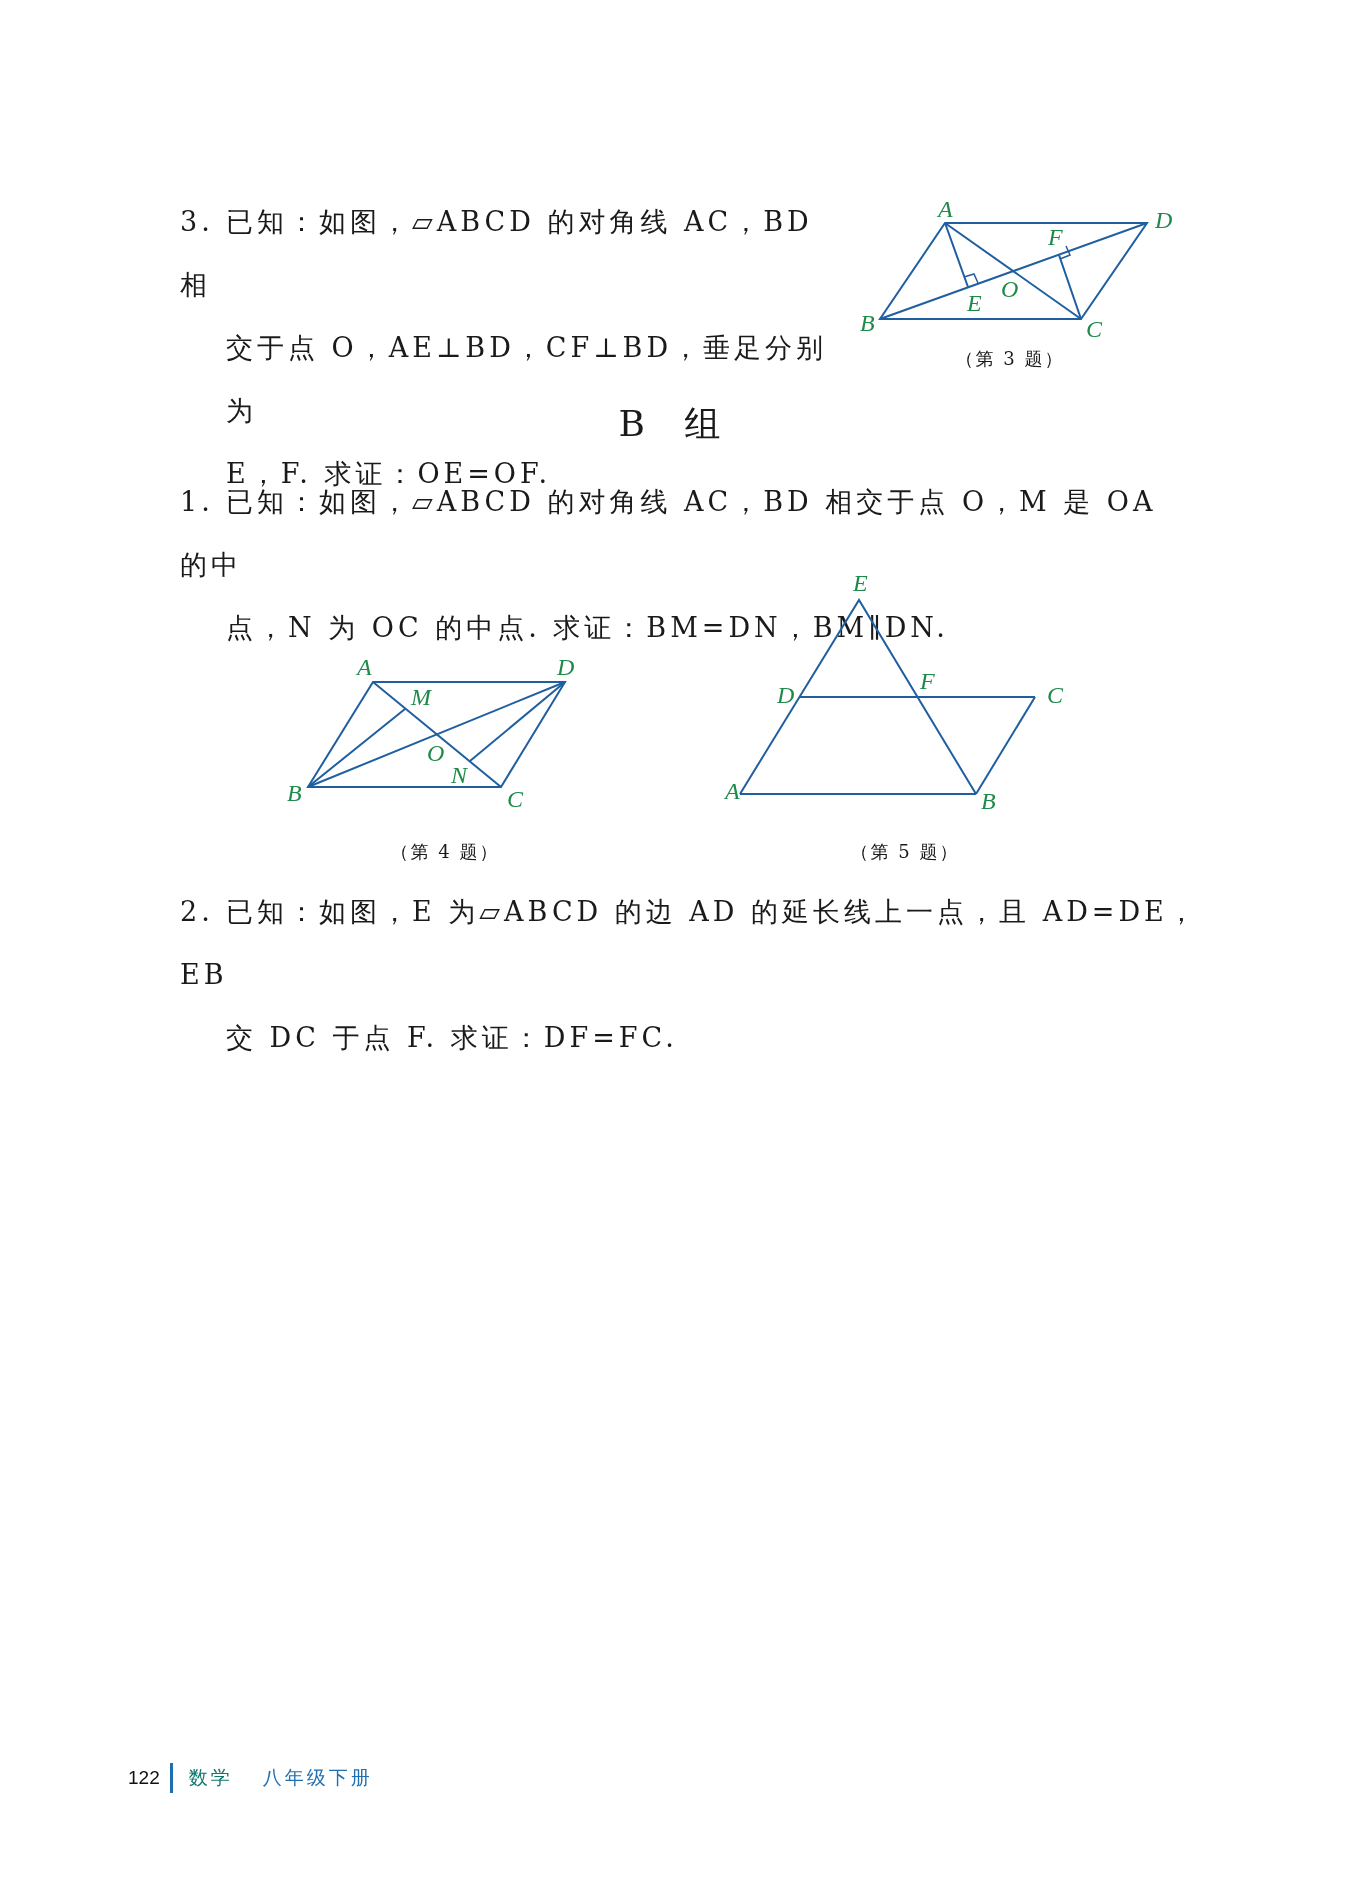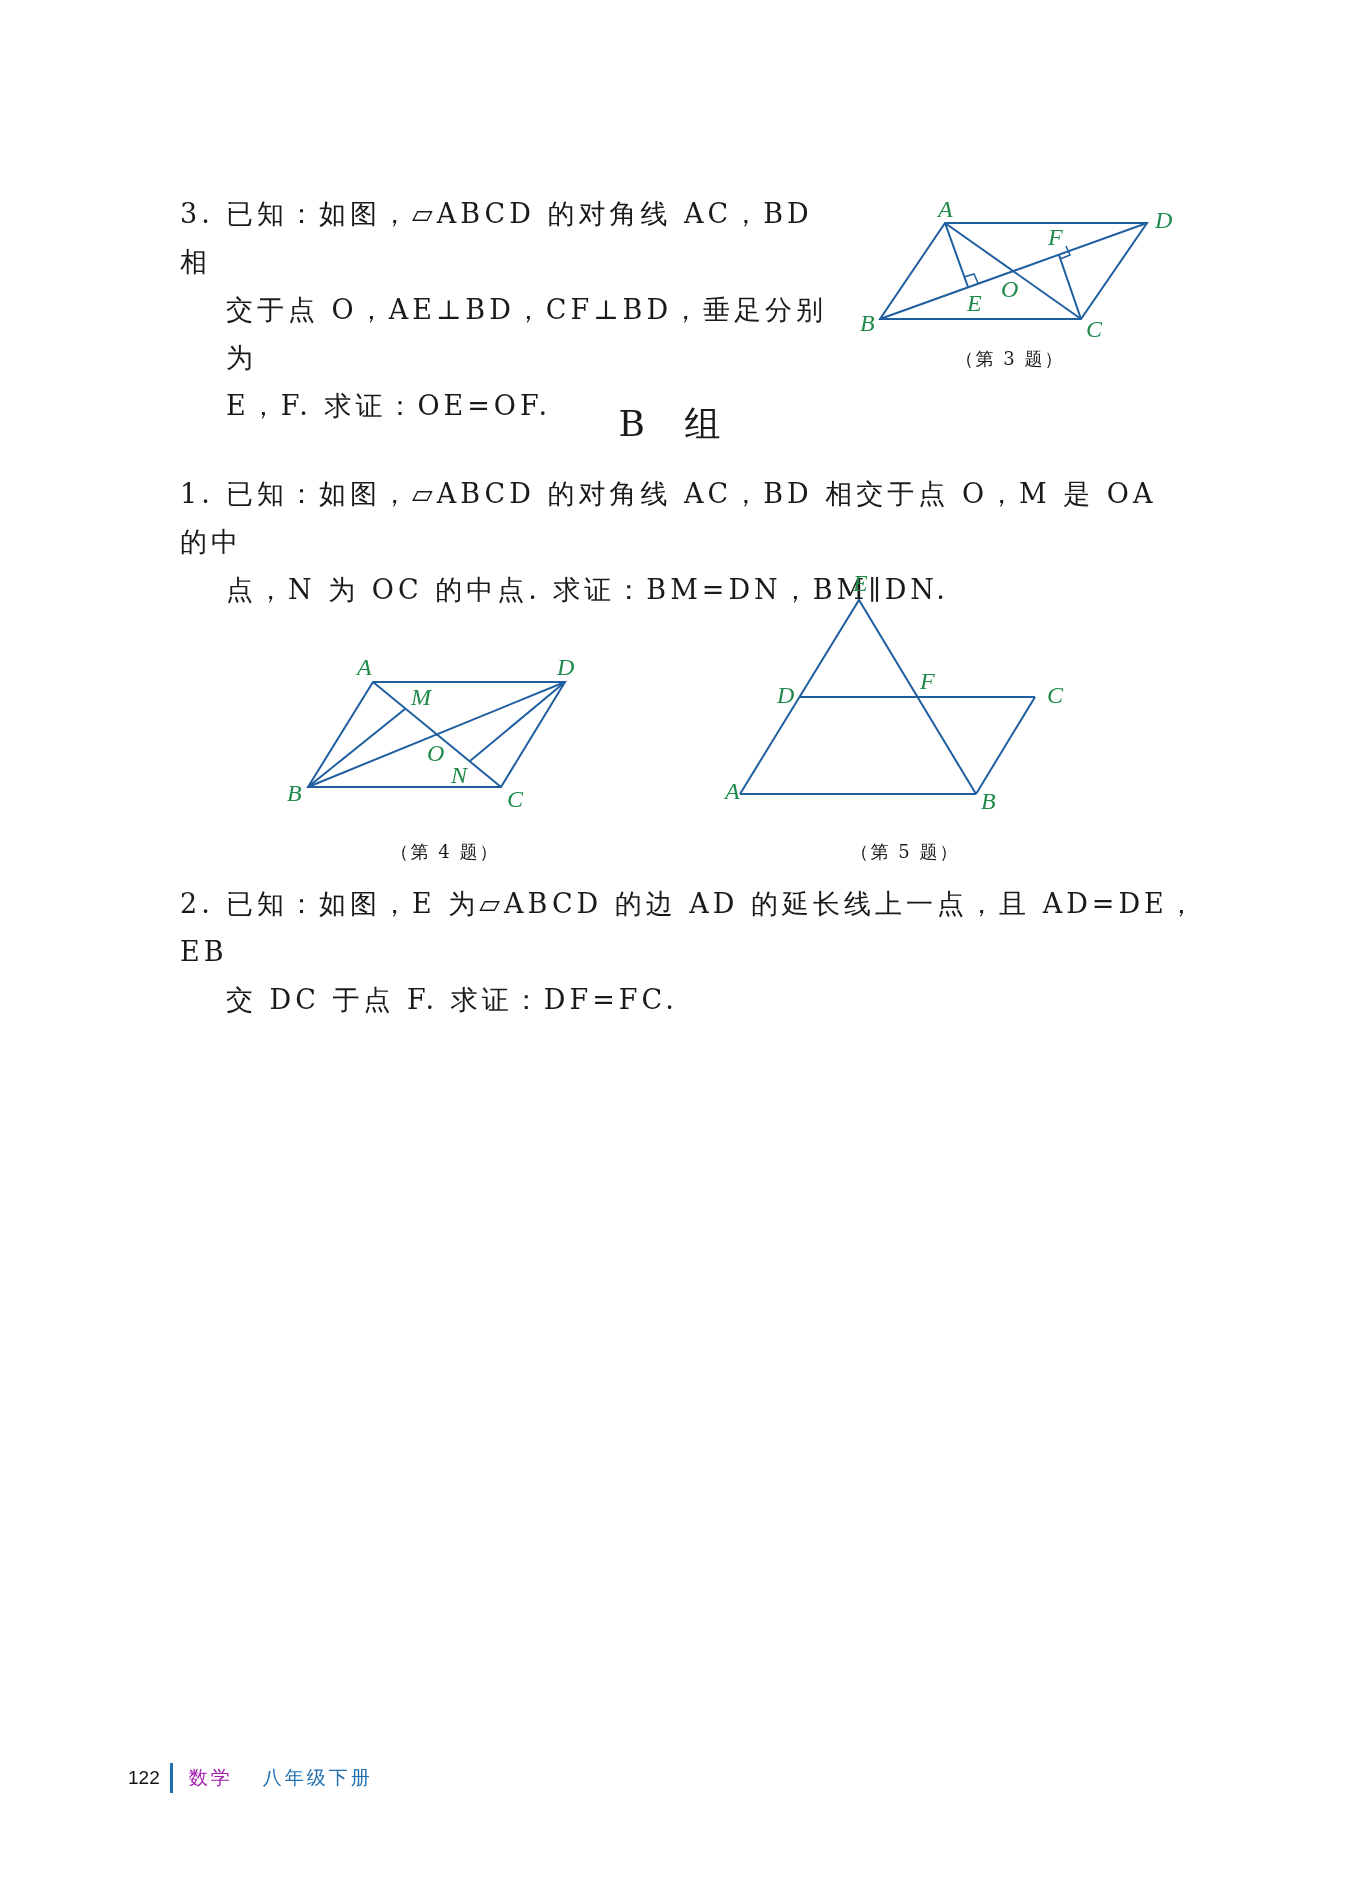--- a/index.html
+++ b/index.html
@@ -1,31 +1,31 @@
 <!DOCTYPE html>
 <html><head>
 <meta charset="utf-8">
 <style>
   html, body { margin: 0; padding: 0; background: #ffffff; }
   body { width: 1353px; height: 1884px; position: relative; overflow: hidden;
          font-family: "DejaVu Serif", "Liberation Serif", serif; color: #1a1a1a; }
-  .para { position: absolute; font-size: 27px; line-height: 48px; letter-spacing: 4px; }
+  .para { position: absolute; font-size: 27px; line-height: 63px; letter-spacing: 4px; }
   .para .num { display: inline-block; width: 46px; }
   .para .indent { padding-left: 46px; }
   .heading { position: absolute; left: 0; width: 100%; text-align: center; top: 400px;
              font-size: 36px; letter-spacing: 14px; }
   .caption { position: absolute; font-size: 18px; text-align: center; letter-spacing: 2px; }
   svg.fig { position: absolute; overflow: visible; }
   svg.fig line, svg.fig polyline, svg.fig polygon { stroke: #1f5fa0; stroke-width: 2; fill: none; }
   svg.fig text { fill: #1e8a4a; font-family: "Liberation Serif", serif; font-style: italic; font-size: 24px; }
   .footer { position: absolute; left: 128px; top: 1763px; font-family: "Liberation Sans", sans-serif;
             font-size: 19px; display: flex; align-items: center; }
   .footer .pn { color: #111; }
   .footer .bar { width: 3px; height: 30px; background: #1f6fb0; margin: 0 16px 0 10px; }
-  .footer .book { color: #a21caf; letter-spacing: 3px; }
+  .footer .book { color: #0f766e; letter-spacing: 3px; }
   .footer .grade { color: #1f6fb0; letter-spacing: 3px; margin-left: 30px; }
 </style>
 </head>
 <body>
 
 <div class="para" style="left:180px; top:190px; width:660px;">
   <div><span class="num">3.</span><span>已知：如图，▱ABCD 的对角线 AC，BD 相</span></div>
   <div class="indent">交于点 O，AE⊥BD，CF⊥BD，垂足分别为</div>
   <div class="indent">E，F. 求证：OE=OF.</div>
 </div>

